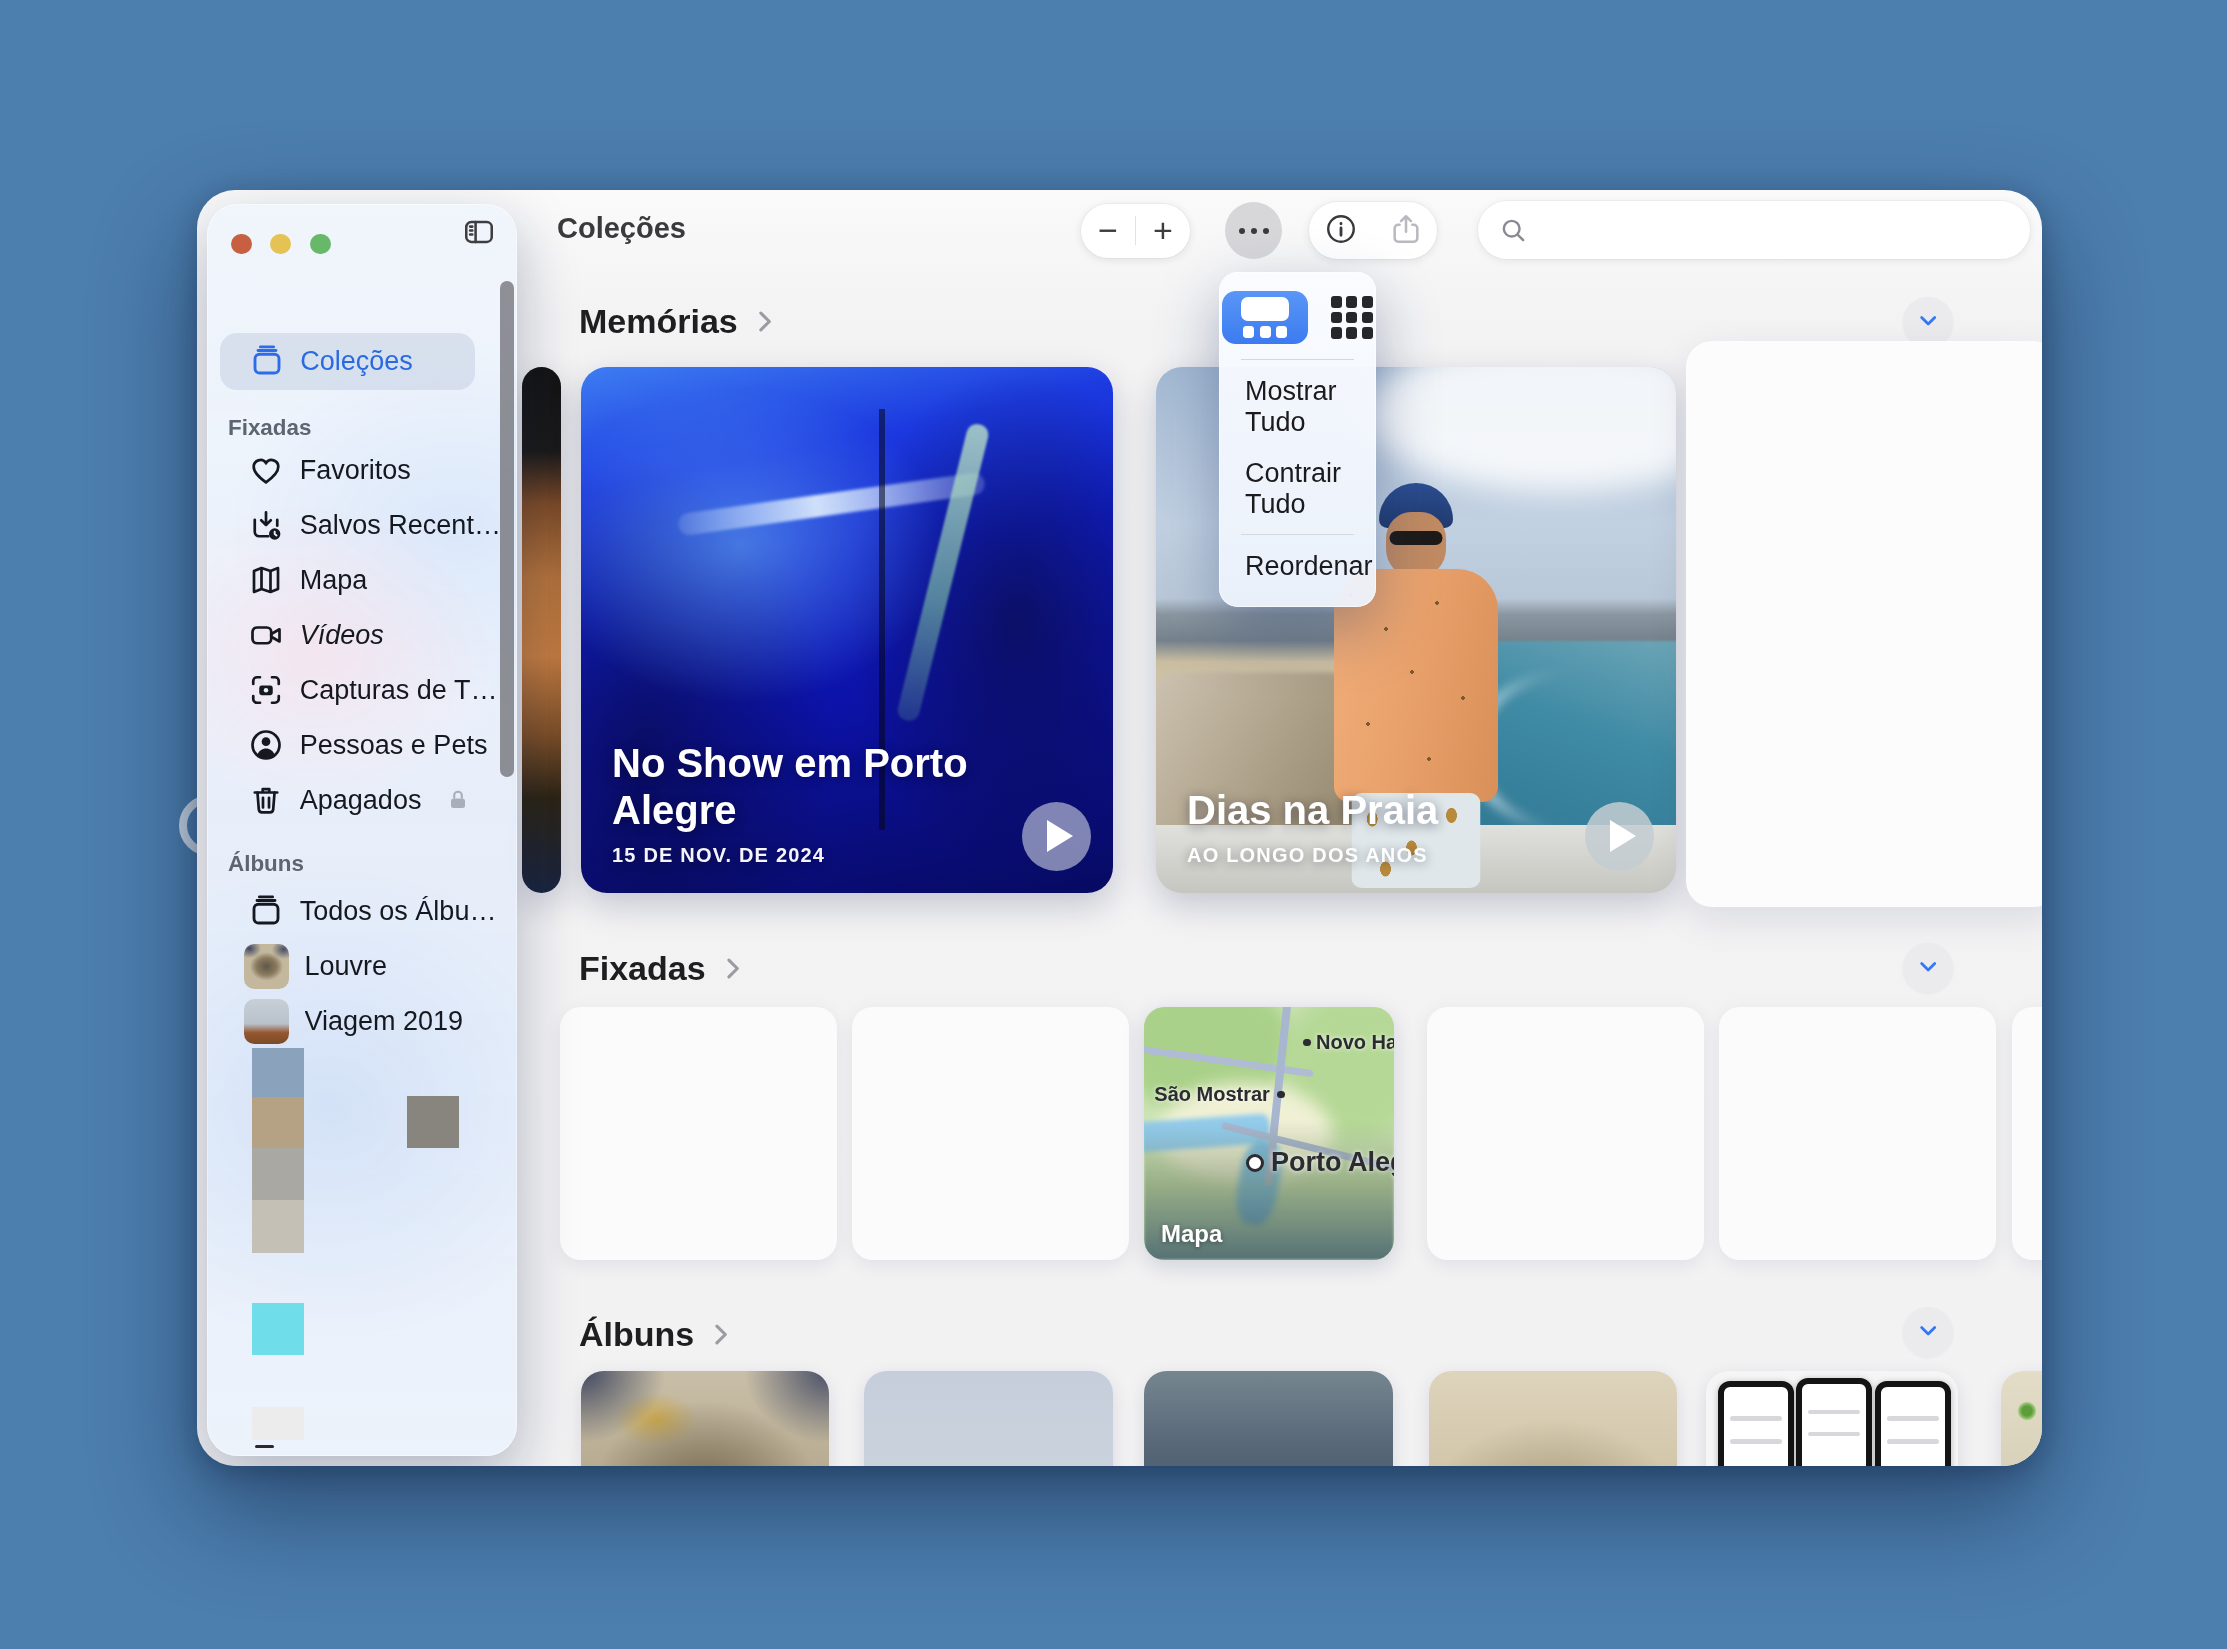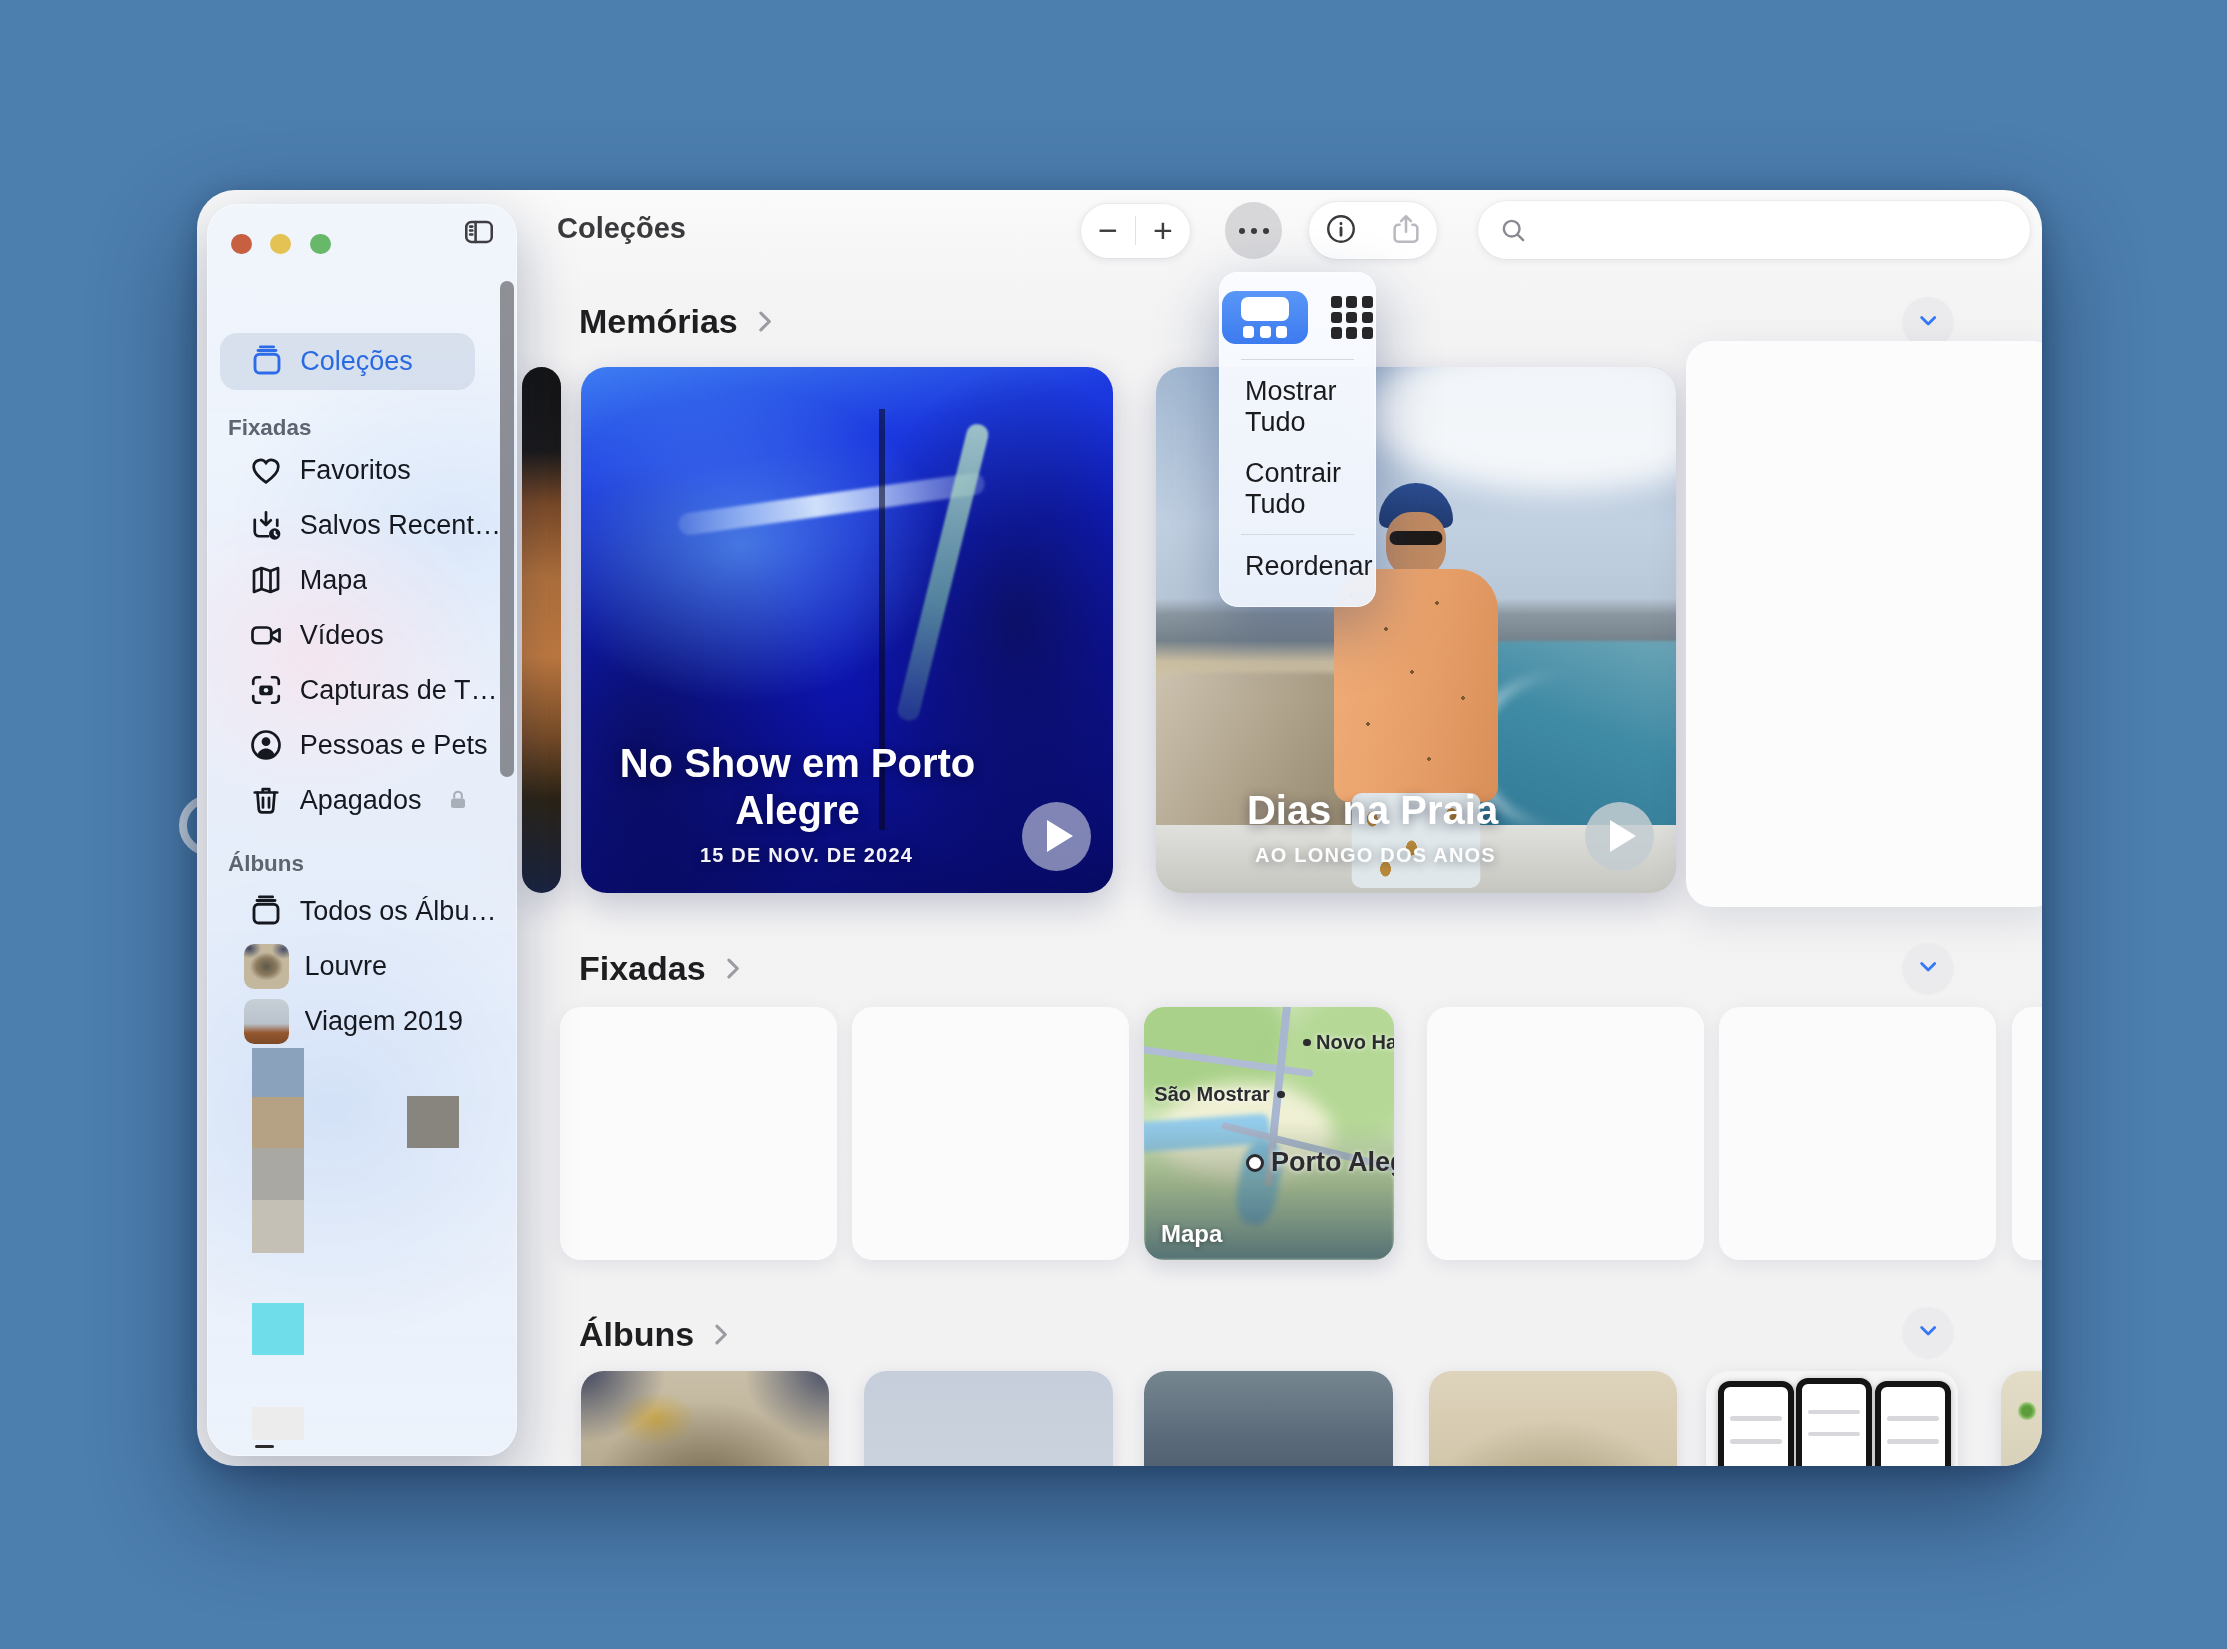--- a/index.html
+++ b/index.html
@@ -72,21 +72,21 @@
   .guy .shirt{left:50%;top:86px;width:164px;height:233px;transform:translateX(-50%);border-radius:41px 41px 15.5px 15.5px;
     background:radial-gradient(3.4px 3.4px at 17px 26px,#7a5a30 50%,transparent 55%),radial-gradient(3.4px 3.4px at 52px 60px,#7a5a30 50%,transparent 55%),
     radial-gradient(3.4px 3.4px at 103px 34px,#7a5a30 50%,transparent 55%),radial-gradient(3.4px 3.4px at 78px 103px,#7a5a30 50%,transparent 55%),
     radial-gradient(3.4px 3.4px at 129px 129px,#7a5a30 50%,transparent 55%),radial-gradient(3.4px 3.4px at 34px 155px,#7a5a30 50%,transparent 55%),
     radial-gradient(3.4px 3.4px at 95px 190px,#7a5a30 50%,transparent 55%),
     linear-gradient(100deg,#f0ad78 0%,#e8a06a 50%,#d98f58 100%);}
   .guy .shorts{left:50%;top:310px;width:129px;height:95px;transform:translateX(-50%);border-radius:10.3px;
     background:radial-gradient(8.6px 12px at 20.7px 26px,#b98a3c 60%,transparent 65%),radial-gradient(8.6px 12px at 60px 55px,#b98a3c 60%,transparent 65%),
     radial-gradient(8.6px 12px at 100px 22.4px,#b98a3c 60%,transparent 65%),radial-gradient(8.6px 12px at 34px 76px,#b98a3c 60%,transparent 65%),
     #dfe7ea;}
-  .mem-caption{left:31px;bottom:26px;right:112px;color:#fff;text-shadow:0 1.7px 12px rgba(0,0,30,.45);text-align:center;}
+  .mem-caption{left:31px;bottom:26px;right:112px;color:#fff;text-shadow:0 1.7px 12px rgba(0,0,30,.45);}
   .mem-caption .t{font-size:40px;font-weight:bold;line-height:47px;max-width:371px;}
   .mem-caption .s{margin-top:10.3px;font-size:20px;font-weight:bold;letter-spacing:1.2px;opacity:.96;}
   .play{right:22.4px;bottom:22.4px;width:69px;height:69px;border-radius:50%;background:rgba(226,233,238,.55);
     display:flex;align-items:center;justify-content:center;}
   .play-praia{background:rgba(196,204,209,.85);}
   .play i{display:block;width:0;height:0;border-left:26px solid #fff;border-top:16.4px solid transparent;border-bottom:16.4px solid transparent;margin-left:6.9px;}
   .white-panel{left:1489px;top:151px;width:373px;height:566px;border-radius:26px;background:#fcfcfd;
     box-shadow:0 12px 38px rgba(10,20,70,.10);}
   
   .fx-card{top:817px;height:253px;border-radius:20.7px;background:#fbfbfc;box-shadow:0 5.2px 19px rgba(10,20,70,.07);}
@@ -438,21 +438,21 @@
       <div class="abs srow" style="top:349px;">
         <span class="sic">
           <svg width="36" height="36" viewBox="0 0 24 24" fill="none" stroke="currentColor" stroke-width="1.8" stroke-linejoin="round">
               <path d="M9 4 4 6v14l5-2 6 2 5-2V4l-5 2-6-2z"></path>
               <path d="M9 4v14M15 6v14"></path>
             </svg>
         </span>
         <span class="slab">Mapa</span>
       </div>
 
-      <div class="abs srow" style="top:404px;">
+      <div class="abs srow" style="top:404px;font-style:italic;">
         <span class="sic">
           <svg width="36" height="36" viewBox="0 0 24 24" fill="none" stroke="currentColor" stroke-width="1.8" stroke-linejoin="round">
               <rect x="3" y="7" width="12.5" height="10.5" rx="3"></rect>
               <path d="M15.5 11.3 21 8.2v8.1l-5.5-3.1z"></path>
             </svg>
         </span>
         <span class="slab">Vídeos</span>
       </div>
 
       <div class="abs srow" style="top:459px;">

